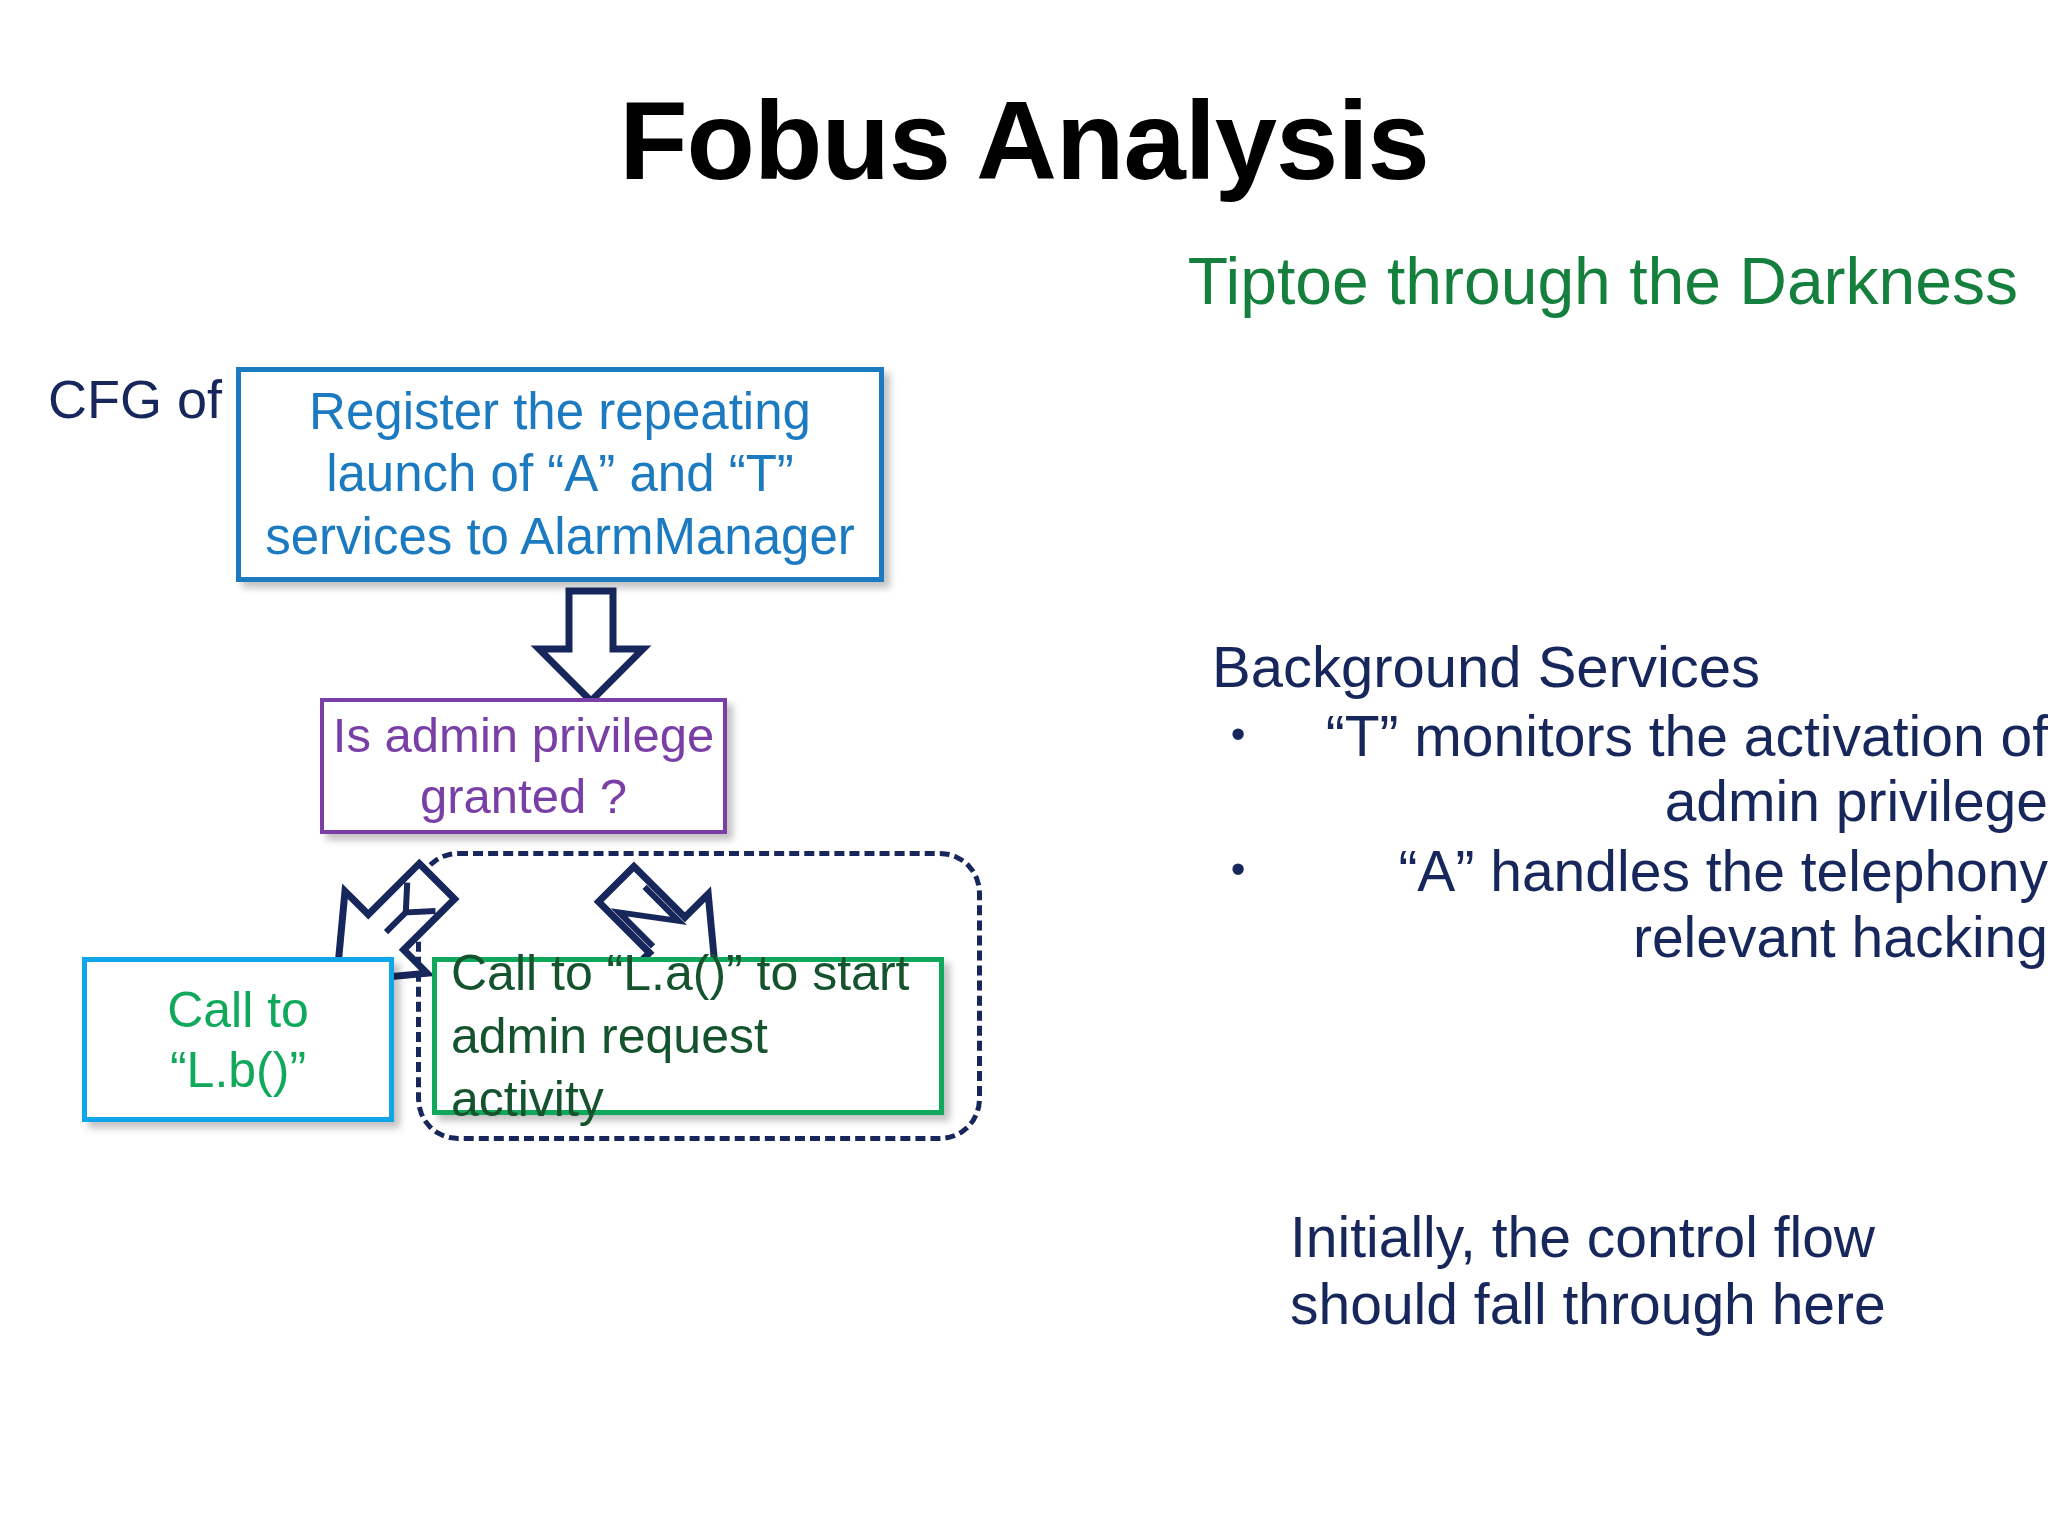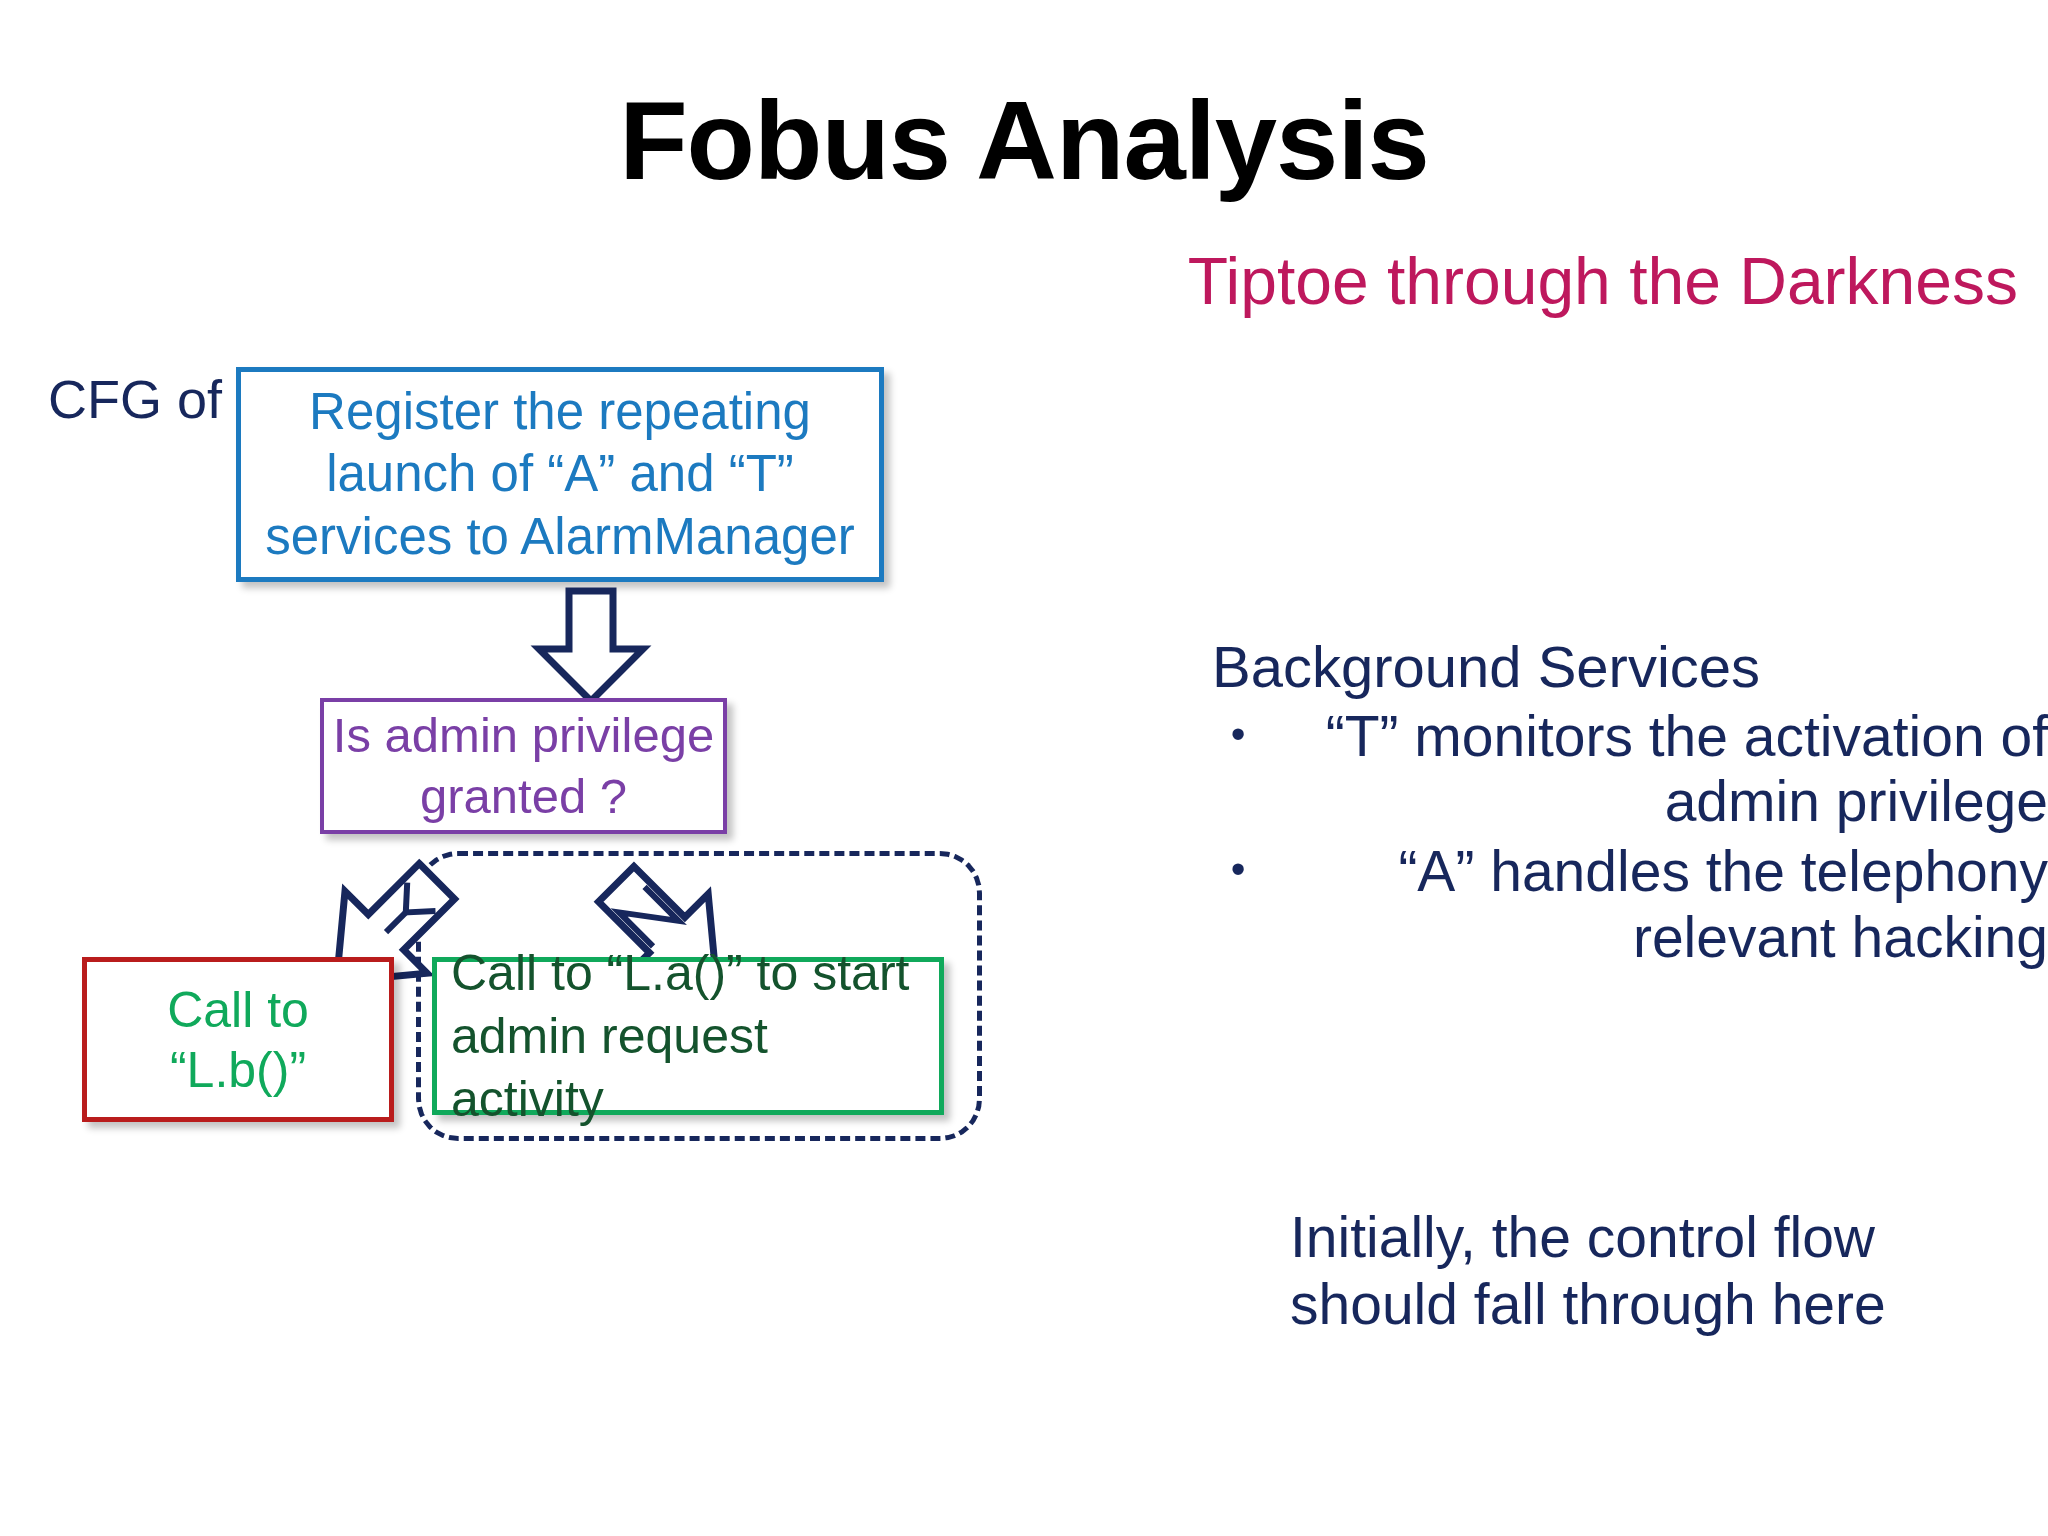--- a/index.html
+++ b/index.html
@@ -29,21 +29,21 @@
     font-weight: 700;
     letter-spacing: -1px;
     font-stretch: condensed;
   }
   #subtitle {
     position: absolute;
     right: 30px;
     top: 248px;
     font-size: 66px;
     line-height: 1.0;
-    color: #be185d;
+    color: #15803d;
     font-weight: 400;
     text-align: right;
   }
 
   
   #cfg-label {
     position: absolute;
     left: 48px;
     top: 372px;
     font-size: 54px;
@@ -86,21 +86,21 @@
     font-size: 49px;
     line-height: 1.24;
     padding: 2px 8px;
   }
 
   #node-call-b {
     left: 82px;
     top: 957px;
     width: 312px;
     height: 165px;
-    border: 5px solid #b91c1c;
+    border: 5px solid #0ea5e9;
     color: #10a95b;
     font-size: 50px;
     line-height: 1.2;
     padding: 2px 6px;
   }
 
   #node-call-a {
     left: 432px;
     top: 957px;
     width: 512px;

